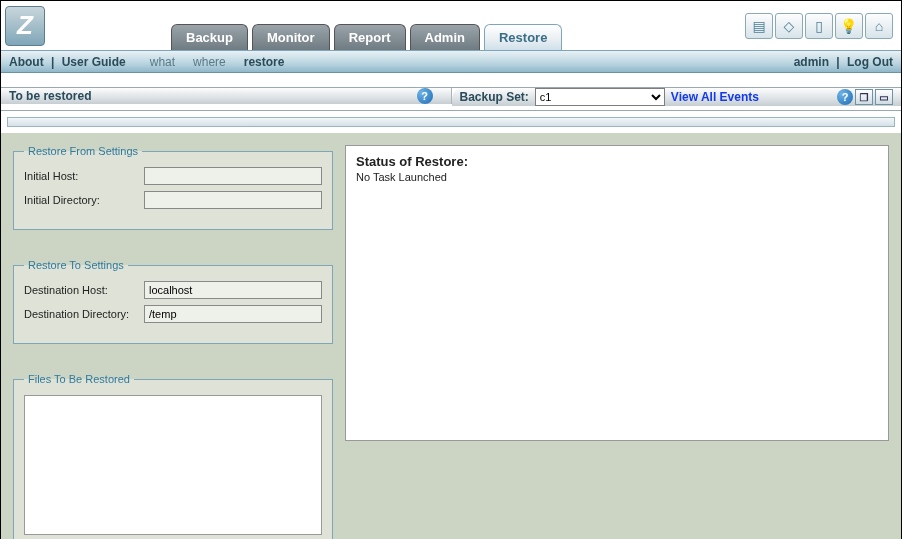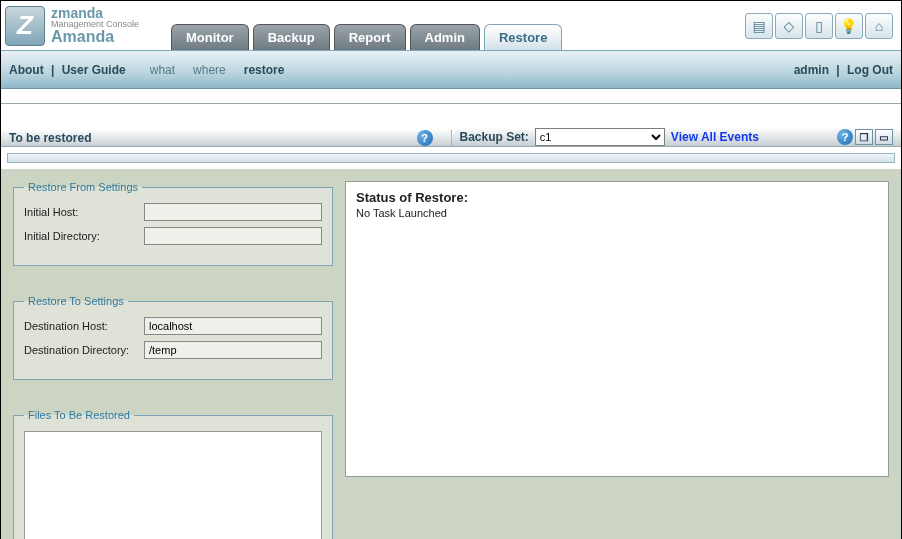--- a/index.html
+++ b/index.html
@@ -74,42 +74,42 @@
     border: 1px solid #8aa8b6;
     border-radius: 3px;
     background: linear-gradient(180deg,#fdfdfd,#d7e4ea);
     display:flex;align-items:center;justify-content:center;
     color:#4c7c93; font-size:14px;
     cursor:pointer;
   }
   
   .sub-bar {
     background: linear-gradient(180deg,#e8f1f5,#b9d4df 60%,#8fb8c9);
-    height: 38px;
+    height: 22px;
     display: flex;
     align-items: center;
     padding: 0 8px;
     color: #2a4b5a;
     font-weight: bold;
     font-size: 12px;
     border-bottom: 1px solid #6c93a3;
   }
   .sub-left { display:flex; gap:4px; align-items:center; flex:1;}
   .sub-left a { color:#2a4b5a; text-decoration:none; font-weight:bold; cursor:pointer;}
   .sub-mid { display:flex; gap:18px; margin-left:20px; color:#5a7a88;}
   .sub-mid span { cursor:pointer; font-weight:normal;}
   .sub-mid .active { font-weight:bold; color:#2a4b5a;}
   .sub-right { display:flex; gap:4px; align-items:center;}
   .sub-right a { color:#2a4b5a; text-decoration:none; font-weight:bold; cursor:pointer;}
   
   .spacer-row { height: 14px; background:#fff; }
   
   .toolbar {
-    display:flex; align-items:flex-end;
-    height: 44px;
+    display:flex; align-items:flex-start;
+    height: 24px;
     border-top:1px solid #9aa9b0;
     border-bottom:1px solid #9aa9b0;
   }
   .tool-left {
     flex:1;
     background: linear-gradient(180deg,#fdfdfd,#dfe4e7 55%,#c6ced2);
     display:flex; align-items:center; padding:0 8px;
     border-right:1px solid #aab4ba;
     font-weight:bold; color:#2a4b5a; font-size:12px;
   }
@@ -187,29 +187,24 @@
   }
 </style>
 </head>
 <body>
 
 <div class="outer">
 
   <div class="top-row">
     <div class="logo-block">
       <div class="logo-z">Z</div>
-      <div class="logo-text">
-        <div class="l1">zmanda</div>
-        <div class="l2">Management Console</div>
-        <div class="l3">Amanda</div>
-      </div>
     </div>
     <div class="tabs">
+      <div class="tab">Backup</div>
       <div class="tab">Monitor</div>
-      <div class="tab">Backup</div>
       <div class="tab">Report</div>
       <div class="tab">Admin</div>
       <div class="tab active">Restore</div>
     </div>
     <div class="top-icons">
       <div class="top-icon">▤</div>
       <div class="top-icon">◇</div>
       <div class="top-icon">▯</div>
       <div class="top-icon">💡</div>
       <div class="top-icon">⌂</div>

